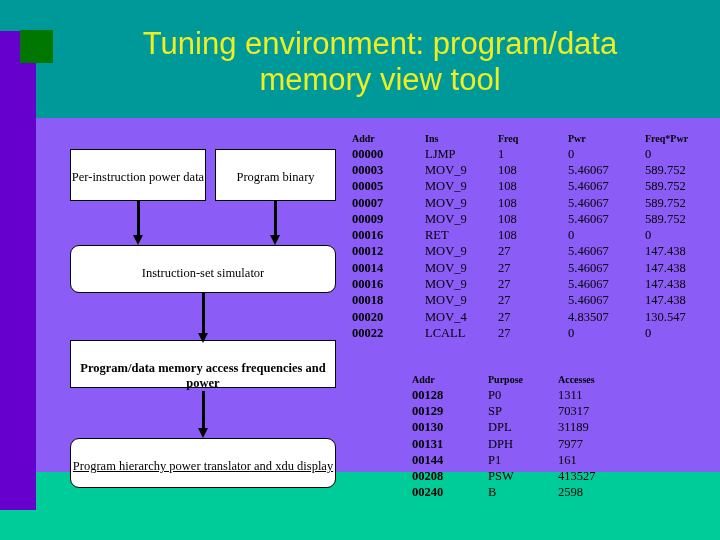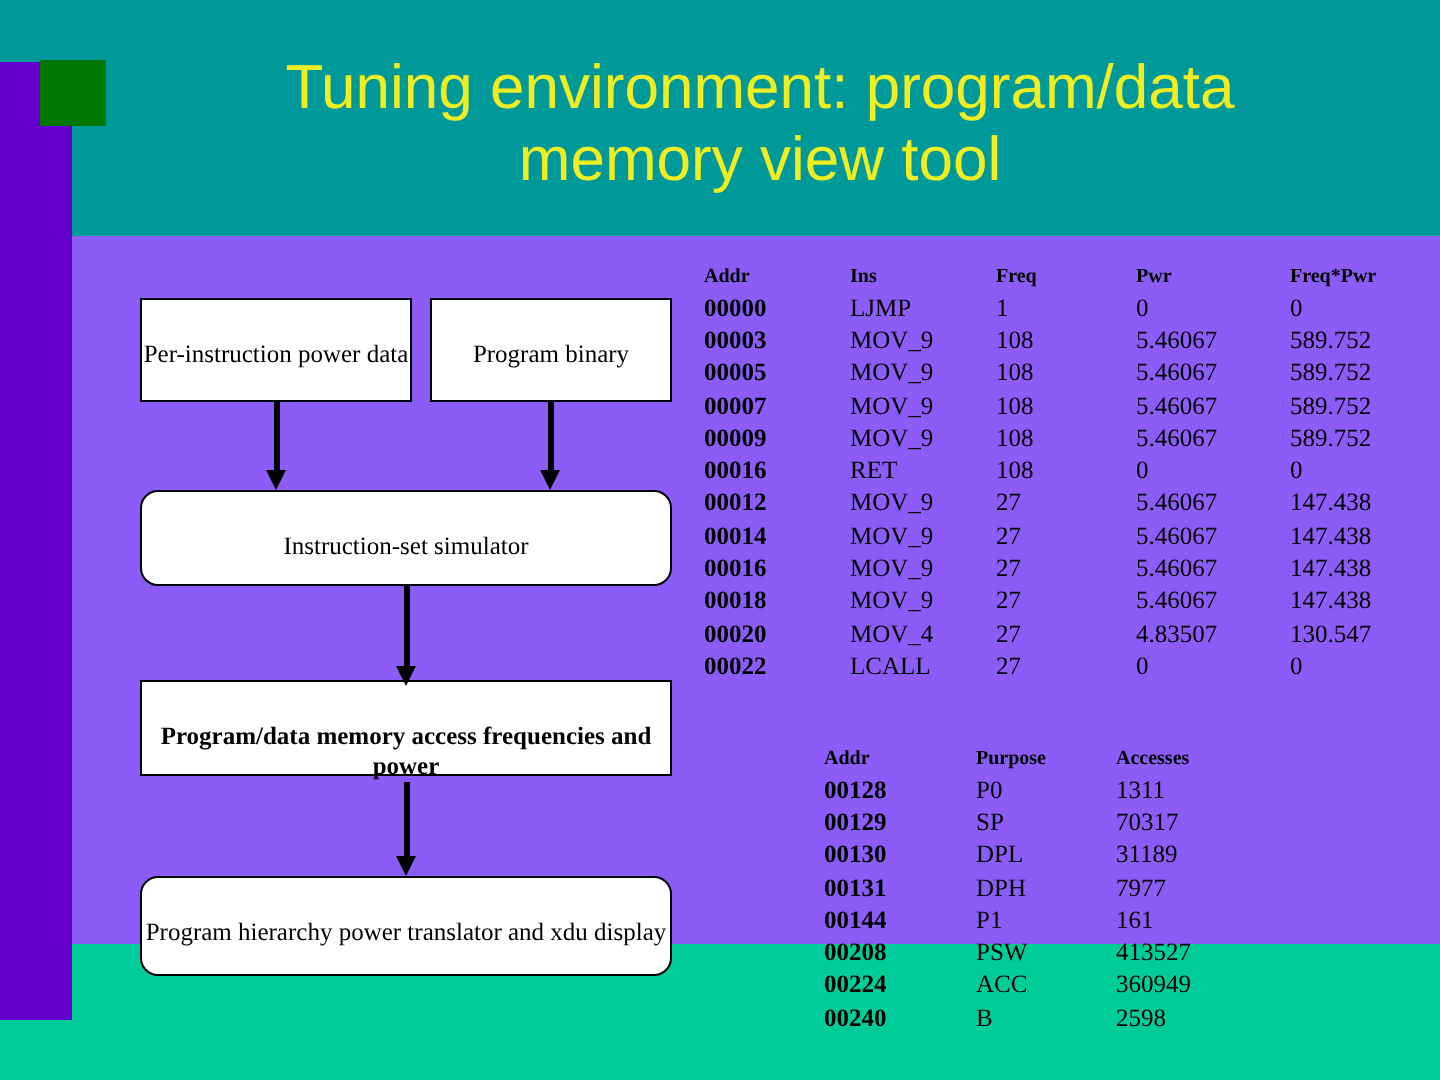--- a/index.html
+++ b/index.html
@@ -66,21 +66,21 @@
     color: #000000;
     text-align: center;
     padding-top: 20px;
   }
   .fbox.round { border-radius: 9px; }
 
   #box-power-data { left: 70px;  top: 149px; width: 136px; height: 52px; }
   #box-binary     { left: 215px; top: 149px; width: 121px; height: 52px; }
   #box-simulator  { left: 70px;  top: 245px; width: 266px; height: 48px; }
   #box-freq-power { left: 70px;  top: 340px; width: 266px; height: 48px; font-weight: bold; }
-  #box-translator { left: 70px;  top: 438px; width: 266px; height: 50px; }
+  #box-translator { left: 70px;  top: 438px; width: 266px; height: 50px; text-decoration: underline; }
 
   .arrow {
     position: absolute;
     width: 3px;
     background: #000000;
   }
   .arrow::after {
     content: "";
     position: absolute;
     left: -4px;
@@ -298,25 +298,20 @@
           <td class="c-addr addr">00144</td>
           <td class="c-purp">P1</td>
           <td class="c-acc">161</td>
         </tr>
         <tr>
           <td class="c-addr addr">00208</td>
           <td class="c-purp">PSW</td>
           <td class="c-acc">413527</td>
         </tr>
         <tr>
-          <td class="c-addr addr">00224</td>
-          <td class="c-purp">ACC</td>
-          <td class="c-acc">360949</td>
-        </tr>
-        <tr>
           <td class="c-addr addr">00240</td>
           <td class="c-purp">B</td>
           <td class="c-acc">2598</td>
         </tr>
       </tbody>
   </table>
 
 </div>
 
 </body></html>

